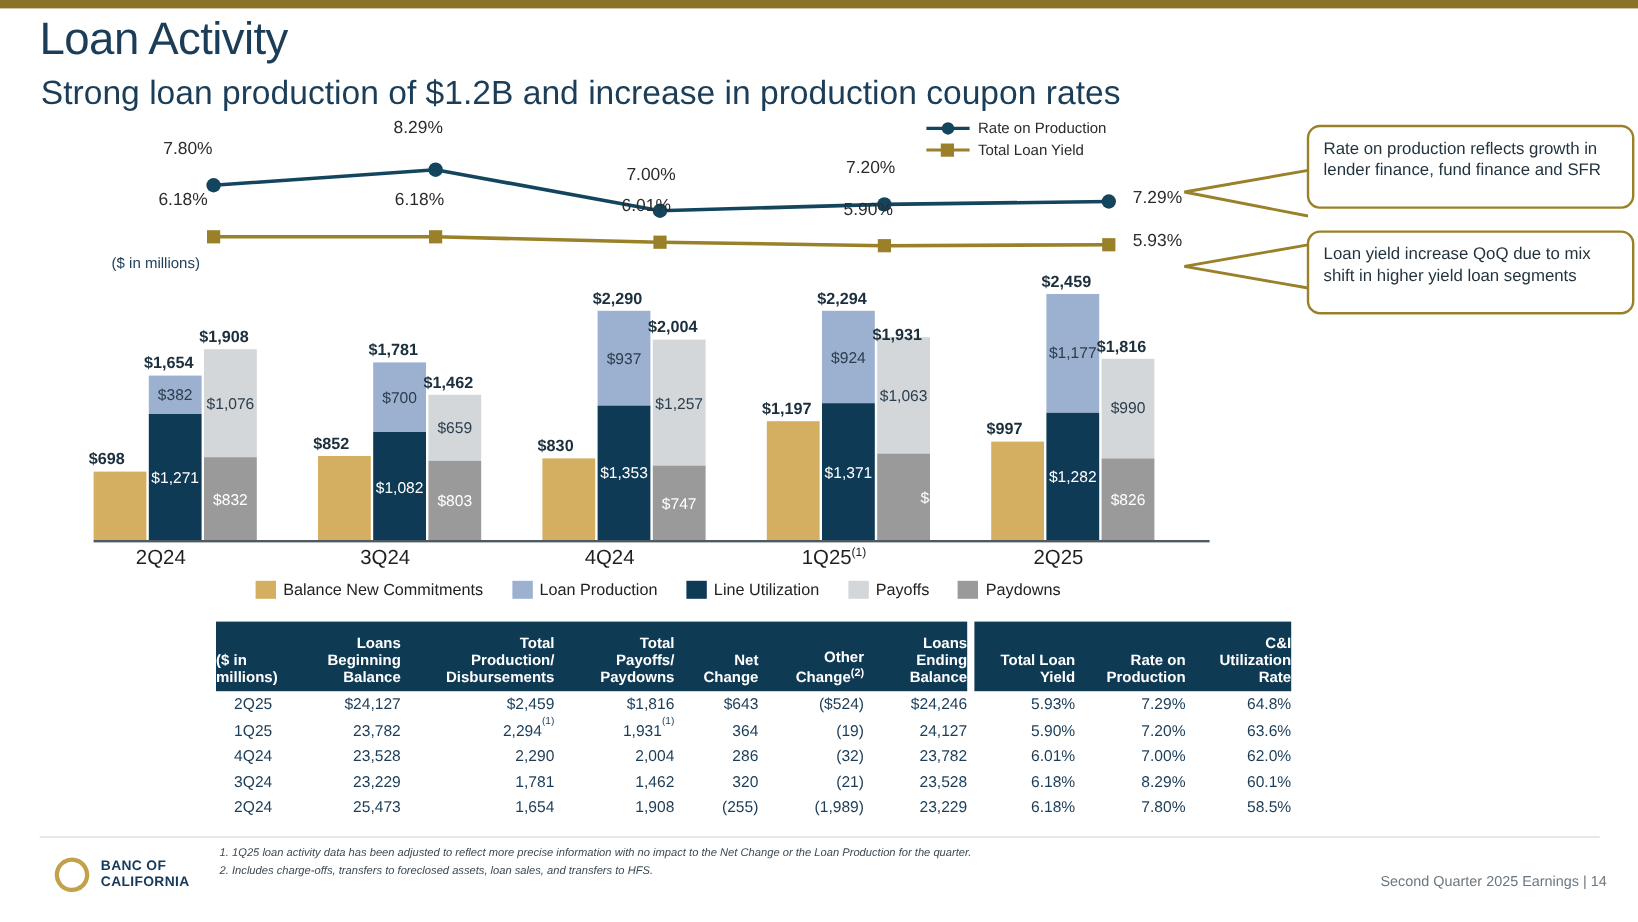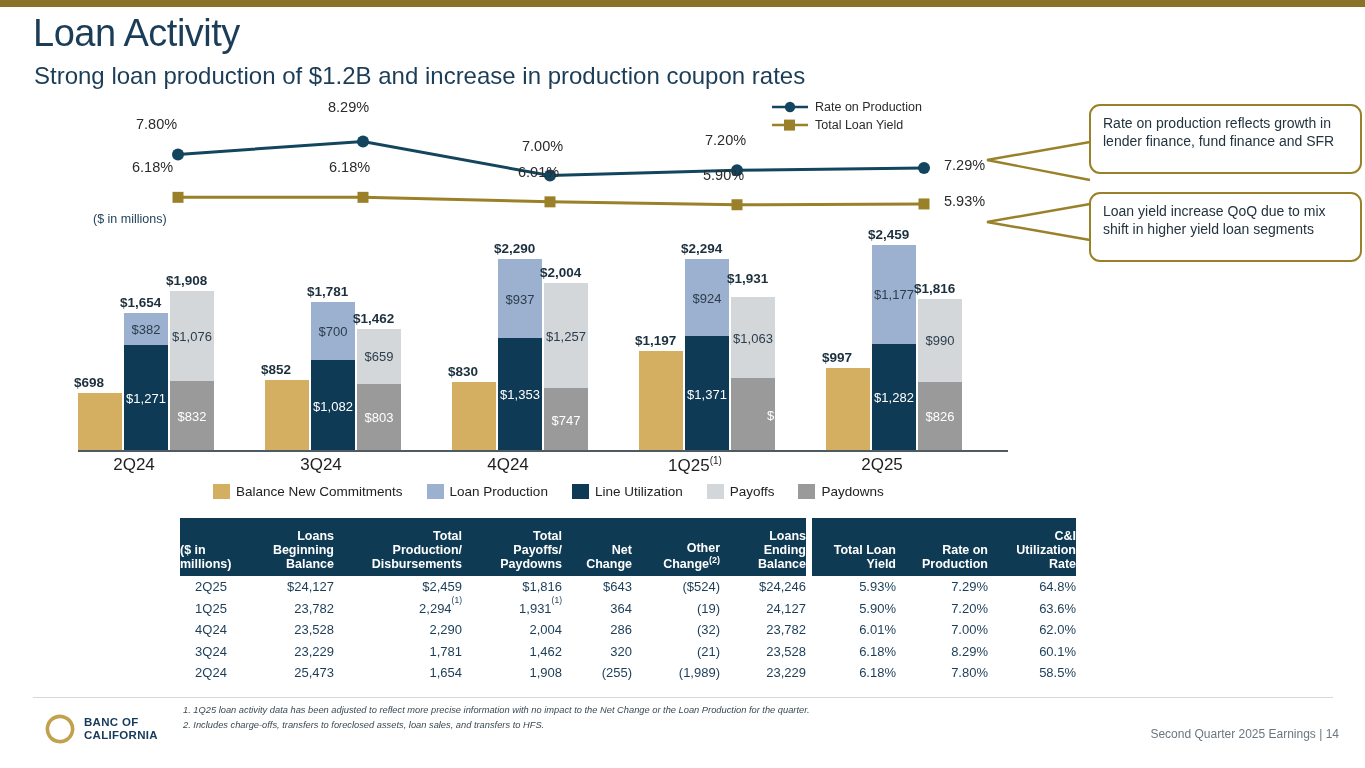--- a/index.html
+++ b/index.html
@@ -3,21 +3,21 @@
 <meta charset="utf-8">
 <style>
   html,body{margin:0;padding:0;}
   body{
     width:1365px;height:768px;background:#ffffff;position:relative;overflow:hidden;
     font-family:"Liberation Sans", sans-serif;color:#1d3f56;
   }
   .topbar{position:absolute;left:0;top:0;width:1365px;height:7px;background:#8a7328;}
 
   .title{position:absolute;left:33px;top:12px;font-size:38px;color:#1b3d57;letter-spacing:-0.5px;}
-  .subtitle{position:absolute;left:34px;top:62px;font-size:24px;color:#1b3d57;}
+  .subtitle{position:absolute;left:34px;top:62px;font-size:28px;color:#1b3d57;}
 
   
   .linechart{position:absolute;left:80px;top:98px;width:920px;height:120px;}
   .linechart svg{position:absolute;left:0;top:0;}
   .lbl{position:absolute;font-size:14.5px;color:#2b2b2b;white-space:nowrap;}
 
   .money-note{position:absolute;left:93px;top:212px;font-size:12.5px;color:#1b3d57;}
 
   
   .linelegend{position:absolute;left:770px;top:99px;width:160px;font-size:12.5px;color:#2b2b2b;}
@@ -210,21 +210,21 @@
       <div class="bar" style="left: 46px;">
         <div class="seg" style="height: 77.3422px; background: rgb(156, 176, 208);">
           <span class="segtext" style="color: rgb(44, 61, 76);">$924</span>
         </div>
         <div class="seg" style="height: 114.758px; background: rgb(14, 58, 86);">
           <span class="segtext" style="color: rgb(255, 255, 255);">$1,371</span>
         </div>
       </div>
       <div class="total" style="left: 42px; bottom: 195.016px;">$2,294</div>
       <div class="bar" style="left: 92px;">
-        <div class="seg" style="height: 81px; background: rgb(211, 215, 218);">
+        <div class="seg" style="height: 97px; background: rgb(211, 215, 218);">
           <span class="segtext" style="color: rgb(44, 61, 76);">$1,063</span>
         </div>
         <div class="seg" style="height: 72.5711px; background: rgb(154, 154, 154);">
           <span class="segtext" style="color: rgb(255, 255, 255); padding-left: 36px;">$867</span>
         </div>
       </div>
       <div class="total" style="left: 88px; bottom: 164.632px;">$1,931</div>
     </div>
     <div class="group" style="left: 748px;">
       <div class="bar" style="left: 0px;">

